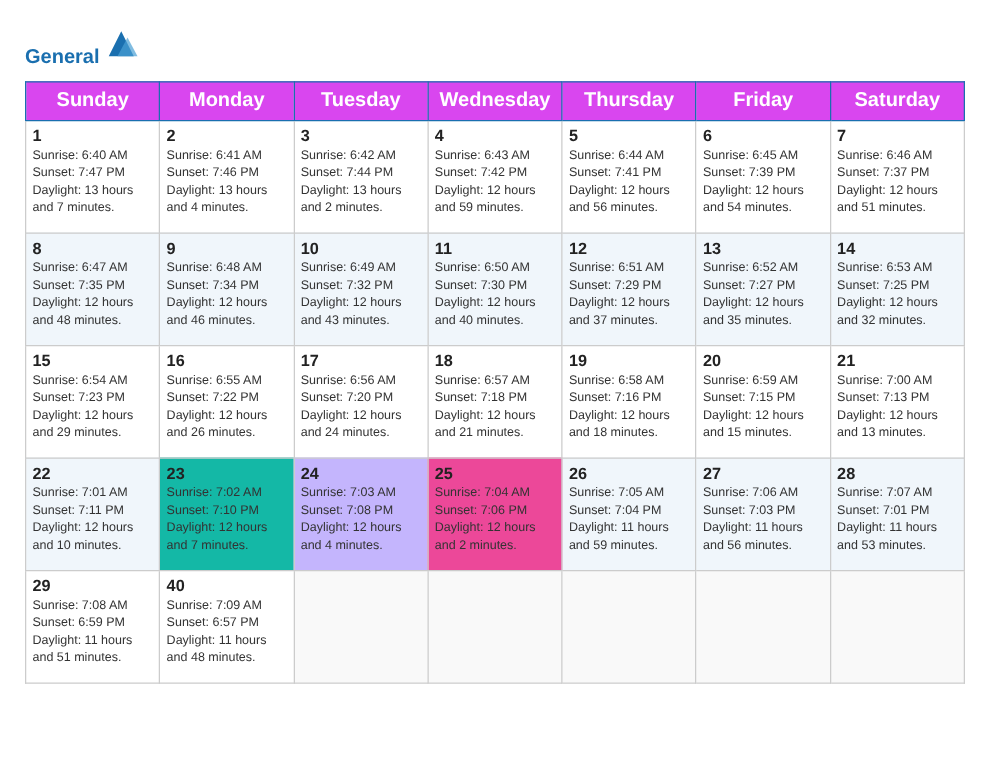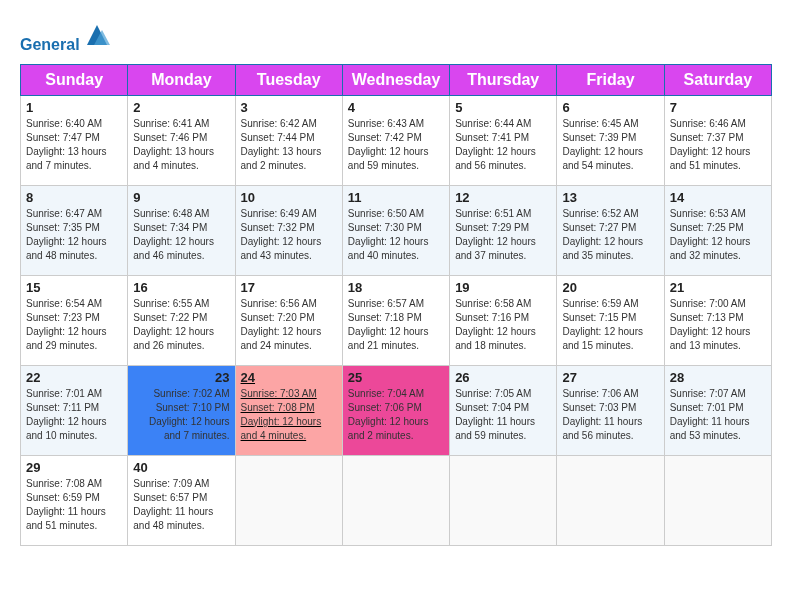--- a/index.html
+++ b/index.html
@@ -210,25 +210,25 @@
         <td style="background: rgb(255, 255, 255);">
           <div class="day-number">21</div>
           <div class="day-info">Sunrise: 7:00 AM<br>Sunset: 7:13 PM<br>Daylight: 12 hours and 13 minutes.</div>
         </td>
       </tr>
       <tr>
         <td style="background: rgb(240, 246, 251);">
           <div class="day-number">22</div>
           <div class="day-info">Sunrise: 7:01 AM<br>Sunset: 7:11 PM<br>Daylight: 12 hours and 10 minutes.</div>
         </td>
-        <td style="background: #3b82f6; text-align: right;">
+        <td style="background: #14b8a6;">
           <div class="day-number">23</div>
           <div class="day-info">Sunrise: 7:02 AM<br>Sunset: 7:10 PM<br>Daylight: 12 hours and 7 minutes.</div>
         </td>
-        <td style="background: #fca5a5; text-decoration: underline;">
+        <td style="background: #c4b5fd;">
           <div class="day-number">24</div>
           <div class="day-info">Sunrise: 7:03 AM<br>Sunset: 7:08 PM<br>Daylight: 12 hours and 4 minutes.</div>
         </td>
         <td style="background: #ec4899;">
           <div class="day-number">25</div>
           <div class="day-info">Sunrise: 7:04 AM<br>Sunset: 7:06 PM<br>Daylight: 12 hours and 2 minutes.</div>
         </td>
         <td style="background: rgb(240, 246, 251);">
           <div class="day-number">26</div>
           <div class="day-info">Sunrise: 7:05 AM<br>Sunset: 7:04 PM<br>Daylight: 11 hours and 59 minutes.</div>

